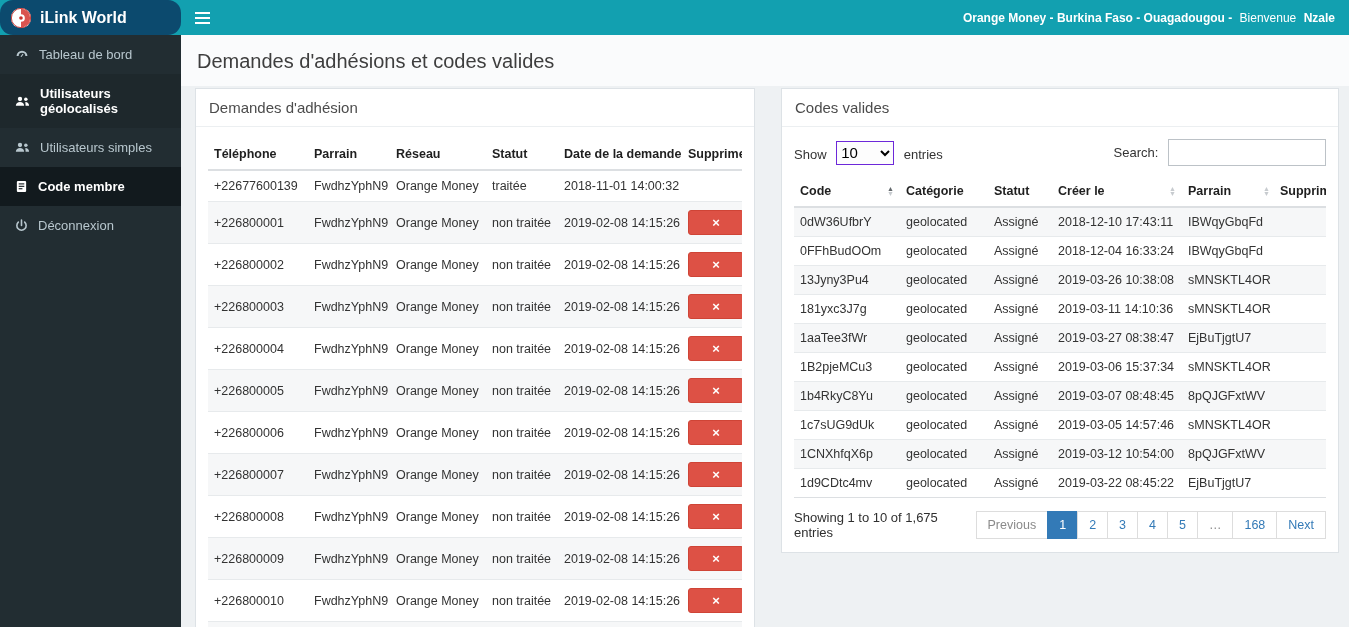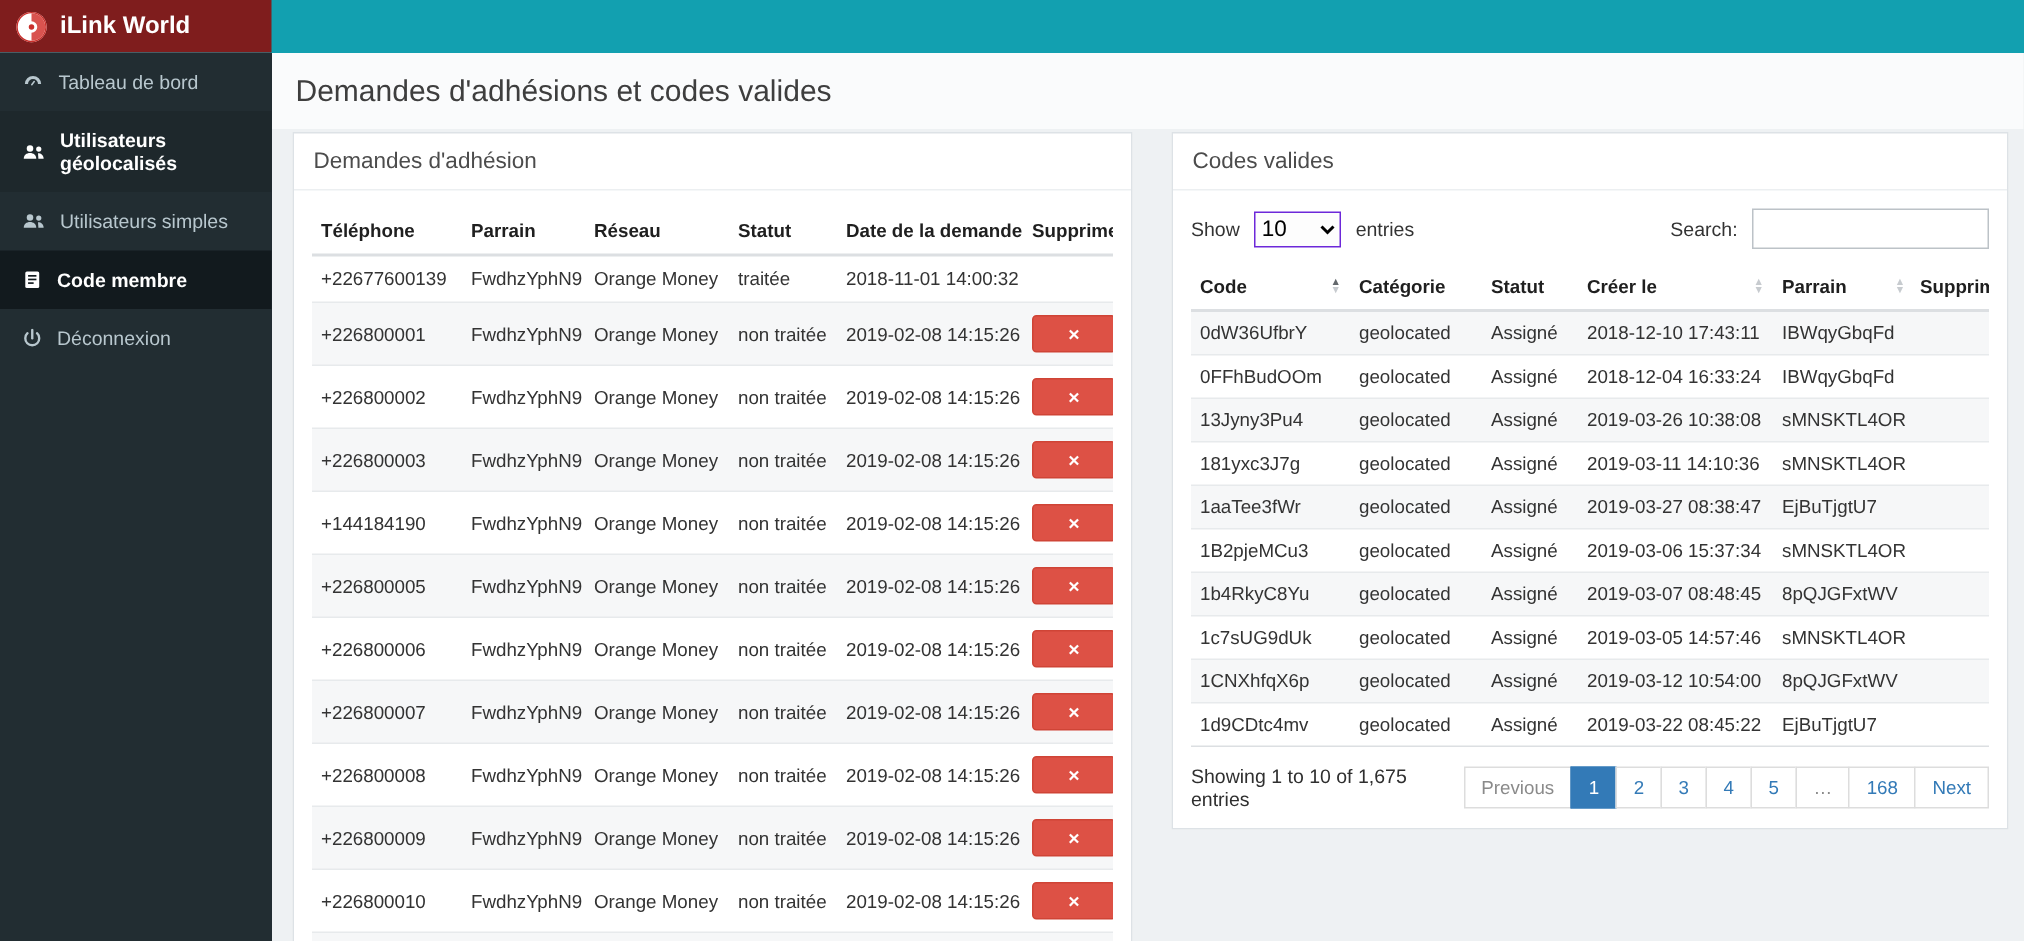--- a/index.html
+++ b/index.html
@@ -1,22 +1,22 @@
 <!DOCTYPE html>
 <html><head>
 <meta charset="utf-8">
 <style>
   * { margin:0; padding:0; box-sizing:border-box; }
   html,body { width:1349px; height:627px; overflow:hidden; background:#eef1f3;
               font-family:"Liberation Sans","DejaVu Sans",sans-serif; }
 
   
   .topbar { position:fixed; top:0; left:0; width:1349px; height:35px; background:#12a0b0; z-index:20; display:flex; }
-  .brand { width:181px; height:35px; background:#7f1d1d; display:flex; align-items:center; gap:8px;
-           padding-left:10px; color:#fff; font-size:16px; font-weight:bold; cursor:pointer; }
+  .brand { width:181px; height:35px; background:#0c4a6e; display:flex; align-items:center; gap:8px;
+           padding-left:10px; color:#fff; font-size:16px; font-weight:bold; cursor:pointer;border-radius:13px; }
   .nav-rest { flex:1; display:flex; align-items:center; justify-content:space-between; padding:0 14px; }
   .hamburger { width:26px; height:35px; display:flex; flex-direction:column; justify-content:center; gap:3px; cursor:pointer; }
   .hamburger i { display:block; width:15px; height:2px; background:#fff; }
   .user-info { color:#fff; font-size:12px; font-weight:bold; white-space:nowrap; }
   .user-info .normal { font-weight:normal; margin:0 4px; }
 
   
   .sidebar { position:fixed; top:35px; left:0; width:181px; height:592px; background:#222d32; z-index:10; }
   .side-item { display:flex; align-items:center; gap:10px; padding:12px 15px; color:#b8c7ce; font-size:13px; cursor:pointer; }
   .side-item svg { flex:none; }
@@ -71,20 +71,32 @@
     <span style="display:inline-flex;">
       <svg viewBox="0 0 24 24" width="22" height="22">
         <circle cx="12" cy="12" r="11" fill="#fff"></circle>
         <circle cx="12" cy="12" r="10.5" fill="none" stroke="#c9302c" stroke-width="1"></circle>
         <path d="M12 2a10 10 0 0 1 0 20z" fill="#d9534f"></path>
         <circle cx="12" cy="12" r="4.2" fill="#fff"></circle>
         <circle cx="12" cy="12" r="2" fill="#c9302c"></circle>
       </svg>
     </span>
     <span>iLink World</span>
+  </div>
+  <div class="nav-rest">
+    <div class="hamburger">
+        <i></i>
+        <i></i>
+        <i></i>
+      </div>
+    <div class="user-info">
+      <span>Orange Money - Burkina Faso - Ouagadougou -</span>
+      <span class="normal">Bienvenue</span>
+      <span>Nzale</span>
+    </div>
   </div>
 </div>
 
 <div class="sidebar">
   <div class="side-item">
     <span style="display:inline-flex;">
       <svg viewBox="0 0 16 16" width="14" height="14">
           <path d="M8 3a6.2 6.2 0 0 0-6.2 6.2h2.4A3.8 3.8 0 0 1 8 5.4a3.8 3.8 0 0 1 3.8 3.8h2.4A6.2 6.2 0 0 0 8 3z" fill="currentColor"></path>
           <rect x="7.4" y="6.4" width="1.2" height="4.2" rx=".6" fill="currentColor" transform="rotate(38 8 8.5)"></rect>
         </svg>
@@ -207,21 +219,21 @@
     <td>non traitée</td>
     <td>2019-02-08 14:15:26</td>
     <td>
       <button class="btn-delete">
         <span>×</span>
       </button>
     </td>
   </tr>
 
   <tr>
-    <td>+144184190</td>
+    <td>+226800004</td>
     <td>FwdhzYphN9</td>
     <td>Orange Money</td>
     <td>non traitée</td>
     <td>2019-02-08 14:15:26</td>
     <td>
       <button class="btn-delete">
         <span>×</span>
       </button>
     </td>
   </tr>

